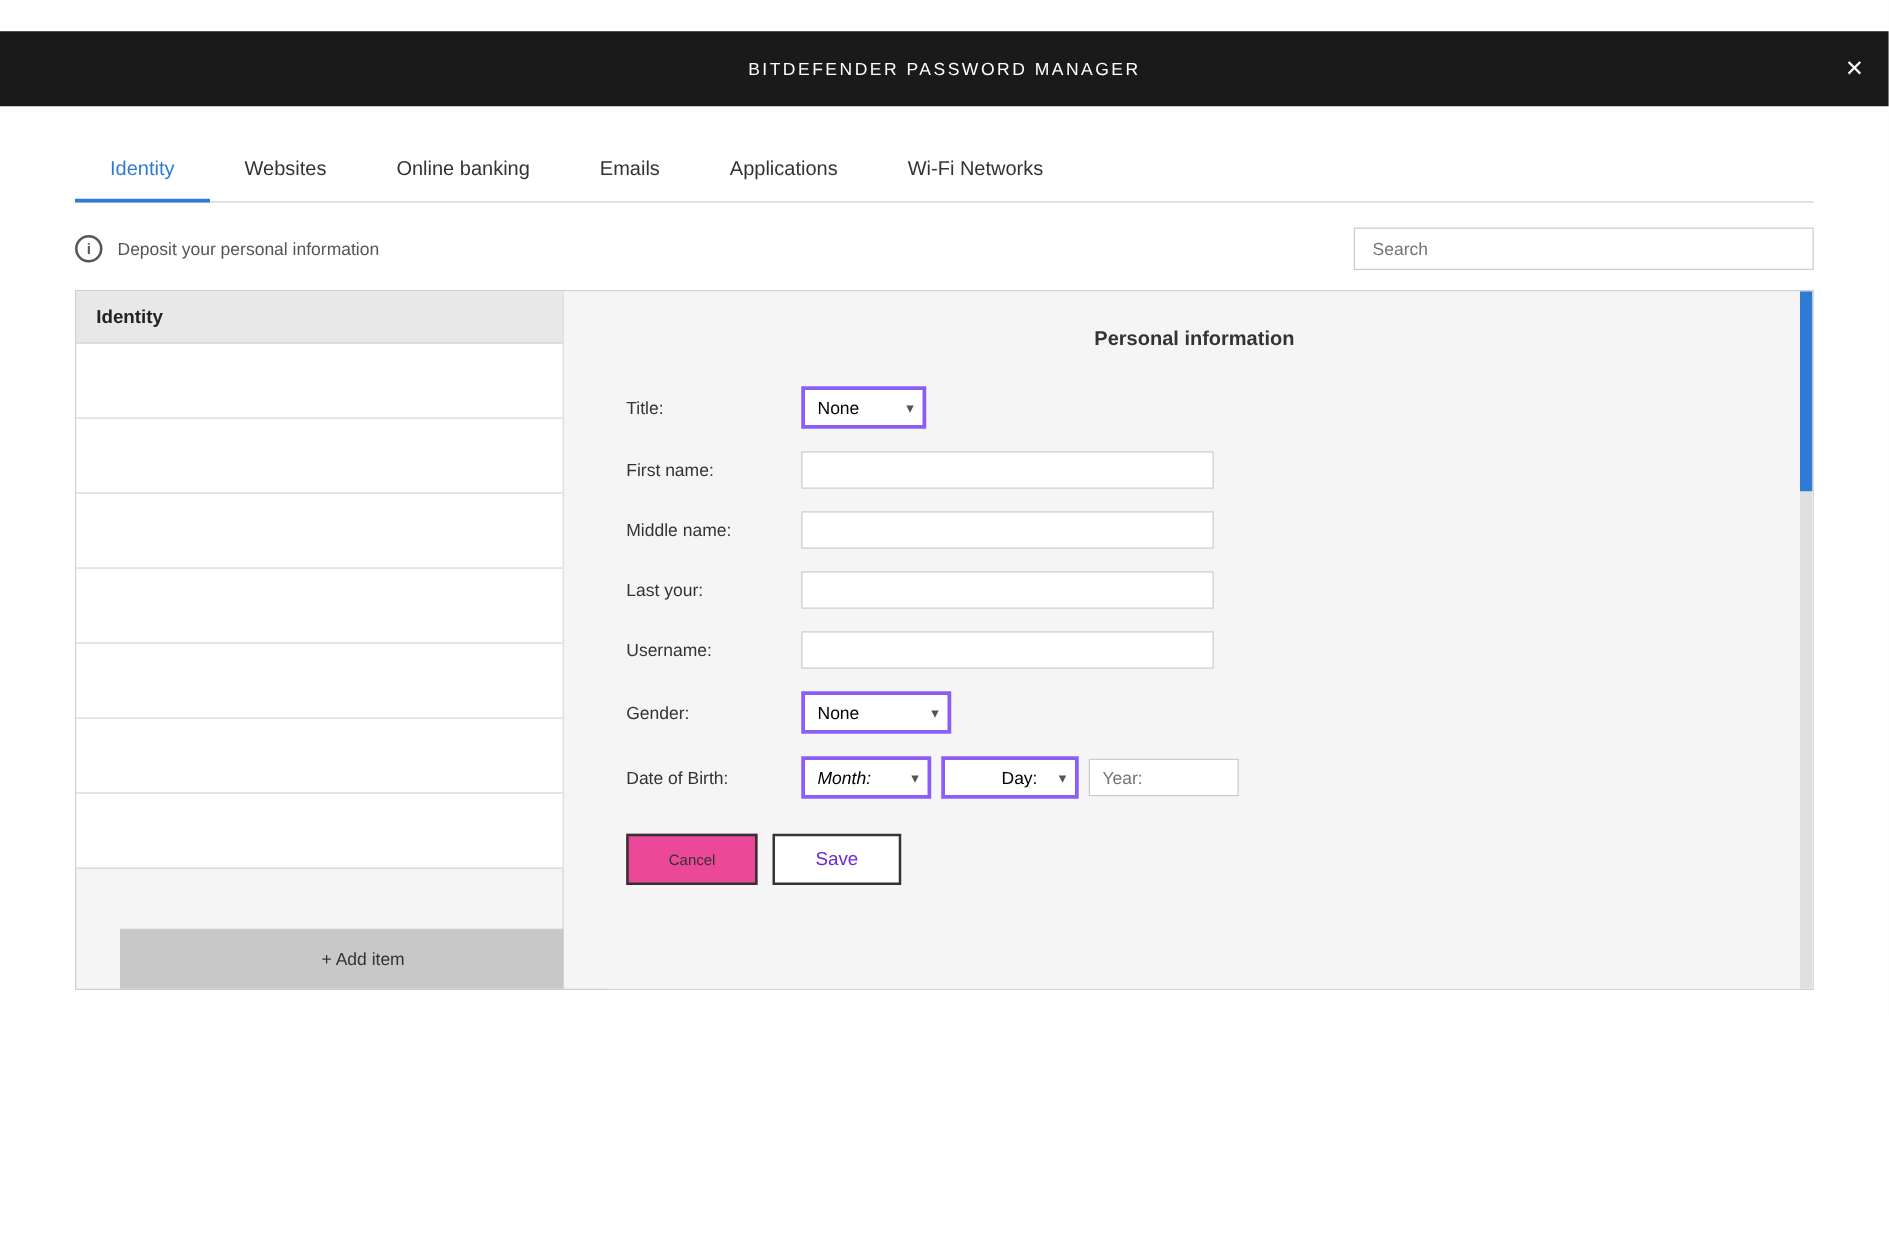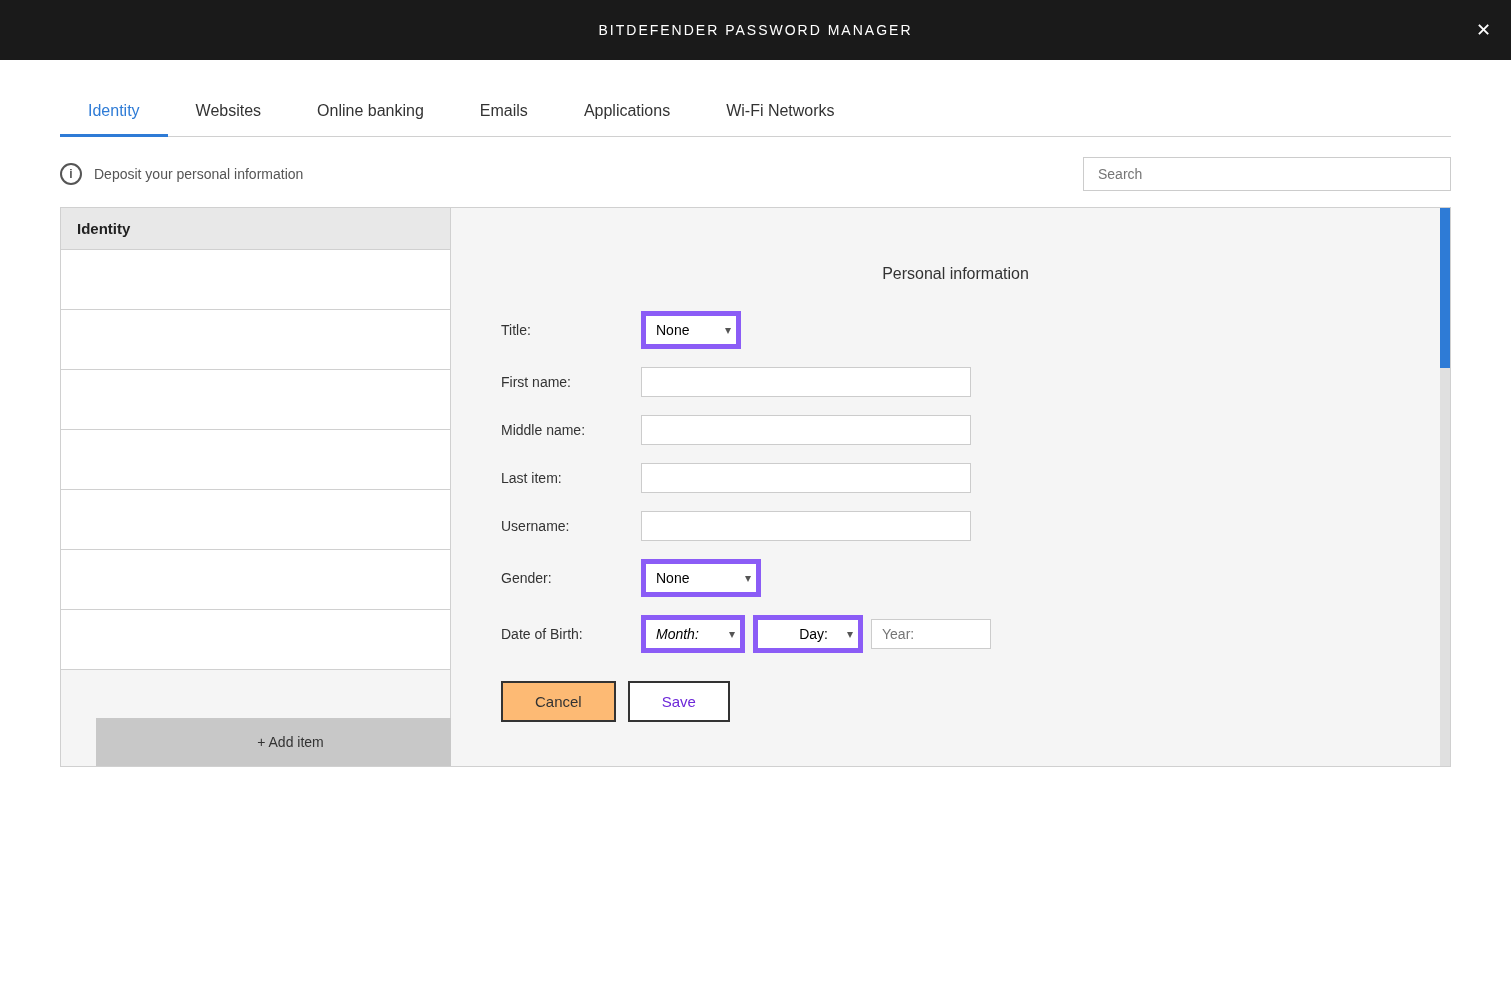--- a/index.html
+++ b/index.html
@@ -16,20 +16,21 @@
       background: #1a1a1a;
       color: #fff;
       height: 60px;
       display: flex;
       align-items: center;
       justify-content: center;
       position: relative;
       font-size: 14px;
       letter-spacing: 2px;
       font-weight: 500;
+      margin-top: 25px;
     }
     .titlebar-close {
       position: absolute;
       right: 20px;
       top: 50%;
       transform: translateY(-50%);
       color: #fff;
       font-size: 18px;
       cursor: pointer;
       background: none;
@@ -169,22 +170,21 @@
       width: 10px;
       height: 160px;
       background: #2e7bd6;
     }
 
     .section-title {
       text-align: center;
       font-size: 16px;
       color: #333;
       margin-bottom: 28px;
-      font-weight: 400;
-      margin-top: 27px;
+      font-weight: 700;
     }
 
     
     .form-row {
       display: flex;
       align-items: center;
       margin-bottom: 18px;
     }
     .form-label {
       width: 140px;
@@ -194,21 +194,21 @@
     }
     .form-input {
       border: 1px solid #ccc;
       padding: 6px 10px;
       font-size: 14px;
       background: #fff;
       width: 330px;
       outline: none;
     }
     .form-select {
-      border: 5px solid #8b5cf6;
+      border: 3px solid #8b5cf6;
       padding: 6px 10px;
       font-size: 14px;
       background: #fff;
       outline: none;
       cursor: pointer;
       appearance: none;
       -webkit-appearance: none;
       padding-right: 30px;
       position: relative;
     }
@@ -246,23 +246,23 @@
     }
 
     
     .action-buttons {
       display: flex;
       gap: 12px;
       margin-top: 28px;
     }
     .btn-cancel {
       border: 2px solid #333;
-      background: #fdba74;
+      background: #ec4899;
       padding: 10px 32px;
-      font-size: 15px;
+      font-size: 12px;
       cursor: pointer;
       color: #333;
     }
     .btn-save {
       border: 2px solid #333;
       background: #fff;
       padding: 10px 32px;
       font-size: 15px;
       cursor: pointer;
       color: #6d28d9;
@@ -344,21 +344,21 @@
         <span class="form-label">First name:</span>
         <input class="form-input" type="text" style="">
       </div>
 
       <div class="form-row">
         <span class="form-label">Middle name:</span>
         <input class="form-input" type="text" style="">
       </div>
 
       <div class="form-row">
-        <span class="form-label">Last item:</span>
+        <span class="form-label">Last your:</span>
         <input class="form-input" type="text" style="">
       </div>
 
       <div class="form-row">
         <span class="form-label">Username:</span>
         <input class="form-input" type="text" style="">
       </div>
 
       <div class="form-row">
         <span class="form-label">Gender:</span>

